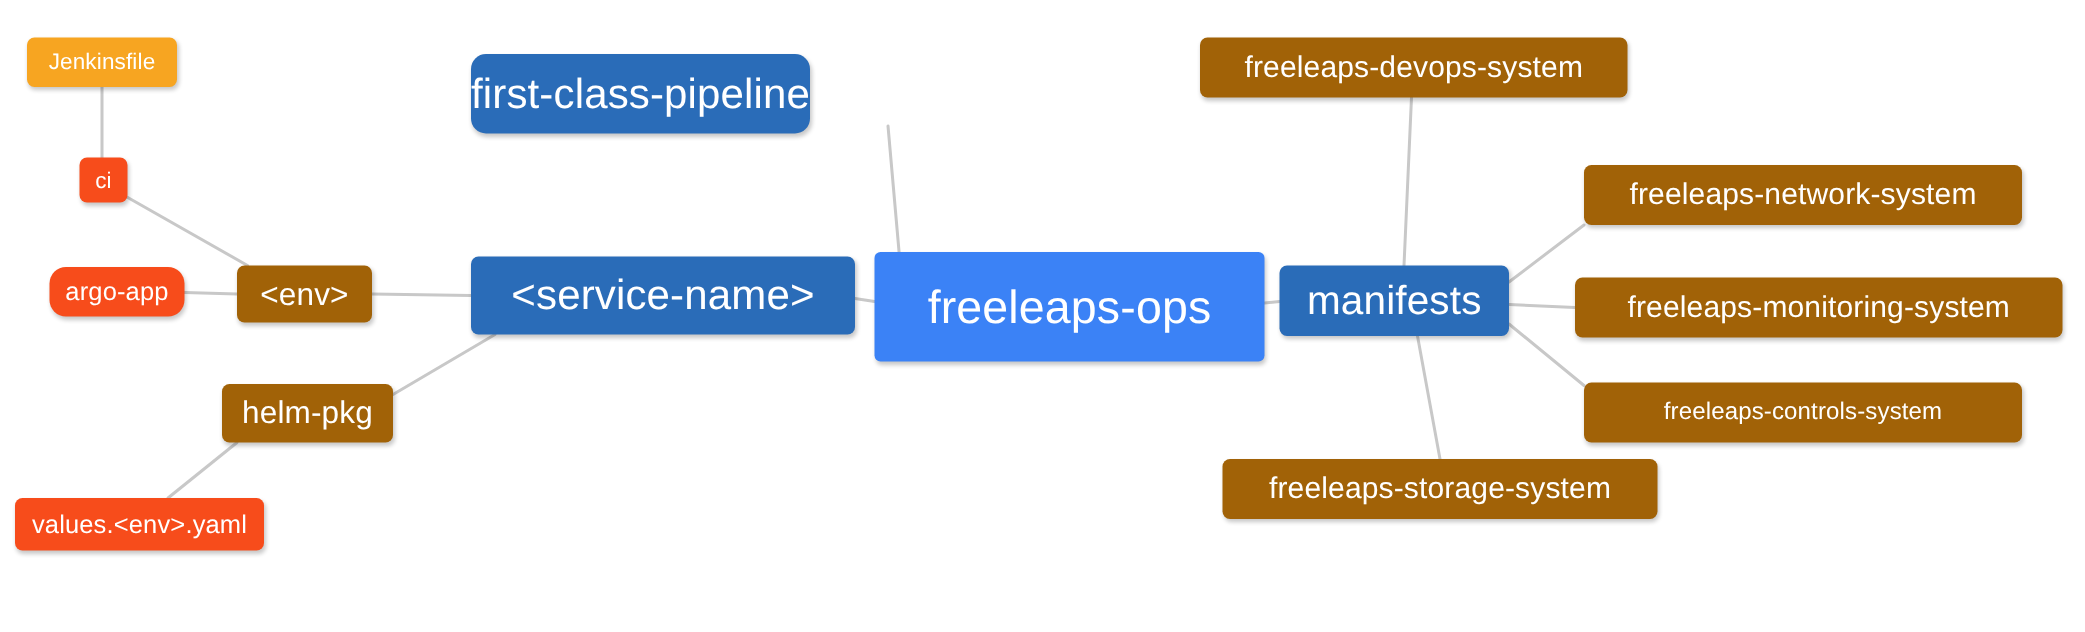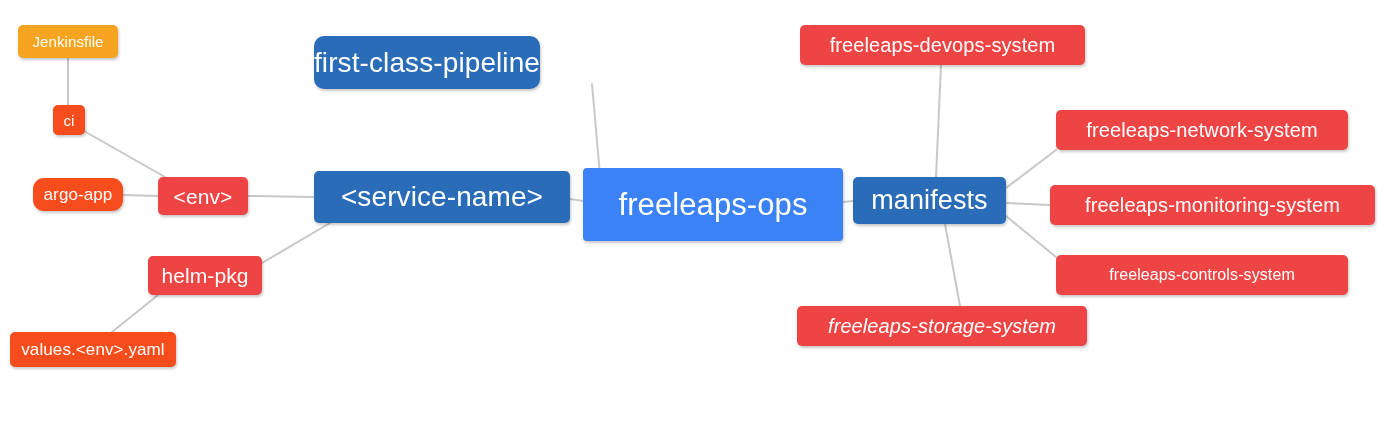--- a/index.html
+++ b/index.html
@@ -37,21 +37,21 @@
     line-height: 1;
     box-shadow: 1px 2px 3px rgba(0,0,0,0.22);
     letter-spacing: 0.1px;
     z-index: 2;
   }
   .node-root {
     background: #3b82f6;
     border-radius: 4px;
   }
   .node-blue   { background: #2a6cb8; }
-  .node-green  { background: #ef4444; }
+  .node-green  { background: #a16207; }
   .node-orange { background: #f7a521; }
   .node-red    { background: #f74c1b; }
 </style>
 </head>
 <body>
 
 <div id="mindmap">
   <svg id="edge-layer" viewBox="0 0 1390 421" xmlns="http://www.w3.org/2000/svg">
       <line x1="583" y1="201" x2="570" y2="199" stroke="#c8c8c8" stroke-width="2" stroke-linecap="round"></line>
       <line x1="600" y1="175" x2="592" y2="84" stroke="#c8c8c8" stroke-width="2" stroke-linecap="round"></line>
@@ -76,15 +76,15 @@
       <div class="node node-green" style="left: 158px; top: 177px; width: 90px; height: 38px; font-size: 21px;">&lt;env&gt;</div>
       <div class="node node-green" style="left: 148px; top: 256px; width: 114px; height: 39px; font-size: 21px;">helm-pkg</div>
       <div class="node node-orange" style="left: 18px; top: 25px; width: 100px; height: 33px; font-size: 15px;">Jenkinsfile</div>
       <div class="node node-red" style="left: 53px; top: 105px; width: 32px; height: 30px; font-size: 15px;">ci</div>
       <div class="node node-red" style="left: 33px; top: 178px; width: 90px; height: 33px; font-size: 17px; border-radius: 11px;">argo-app</div>
       <div class="node node-red" style="left: 10px; top: 332px; width: 166px; height: 35px; font-size: 17px;">values.&lt;env&gt;.yaml</div>
       <div class="node node-green" style="left: 800px; top: 25px; width: 285px; height: 40px; font-size: 20px;">freeleaps-devops-system</div>
       <div class="node node-green" style="left: 1056px; top: 110px; width: 292px; height: 40px; font-size: 20px;">freeleaps-network-system</div>
       <div class="node node-green" style="left: 1050px; top: 185px; width: 325px; height: 40px; font-size: 20px;">freeleaps-monitoring-system</div>
       <div class="node node-green" style="left: 1056px; top: 255px; width: 292px; height: 40px; font-size: 16px;">freeleaps-controls-system</div>
-      <div class="node node-green" style="left: 797px; top: 306px; width: 290px; height: 40px; font-size: 20px; font-style: italic;">freeleaps-storage-system</div>
+      <div class="node node-green" style="left: 815px; top: 306px; width: 290px; height: 40px; font-size: 20px;">freeleaps-storage-system</div>
     </div>
 </div>
 
 </body></html>

